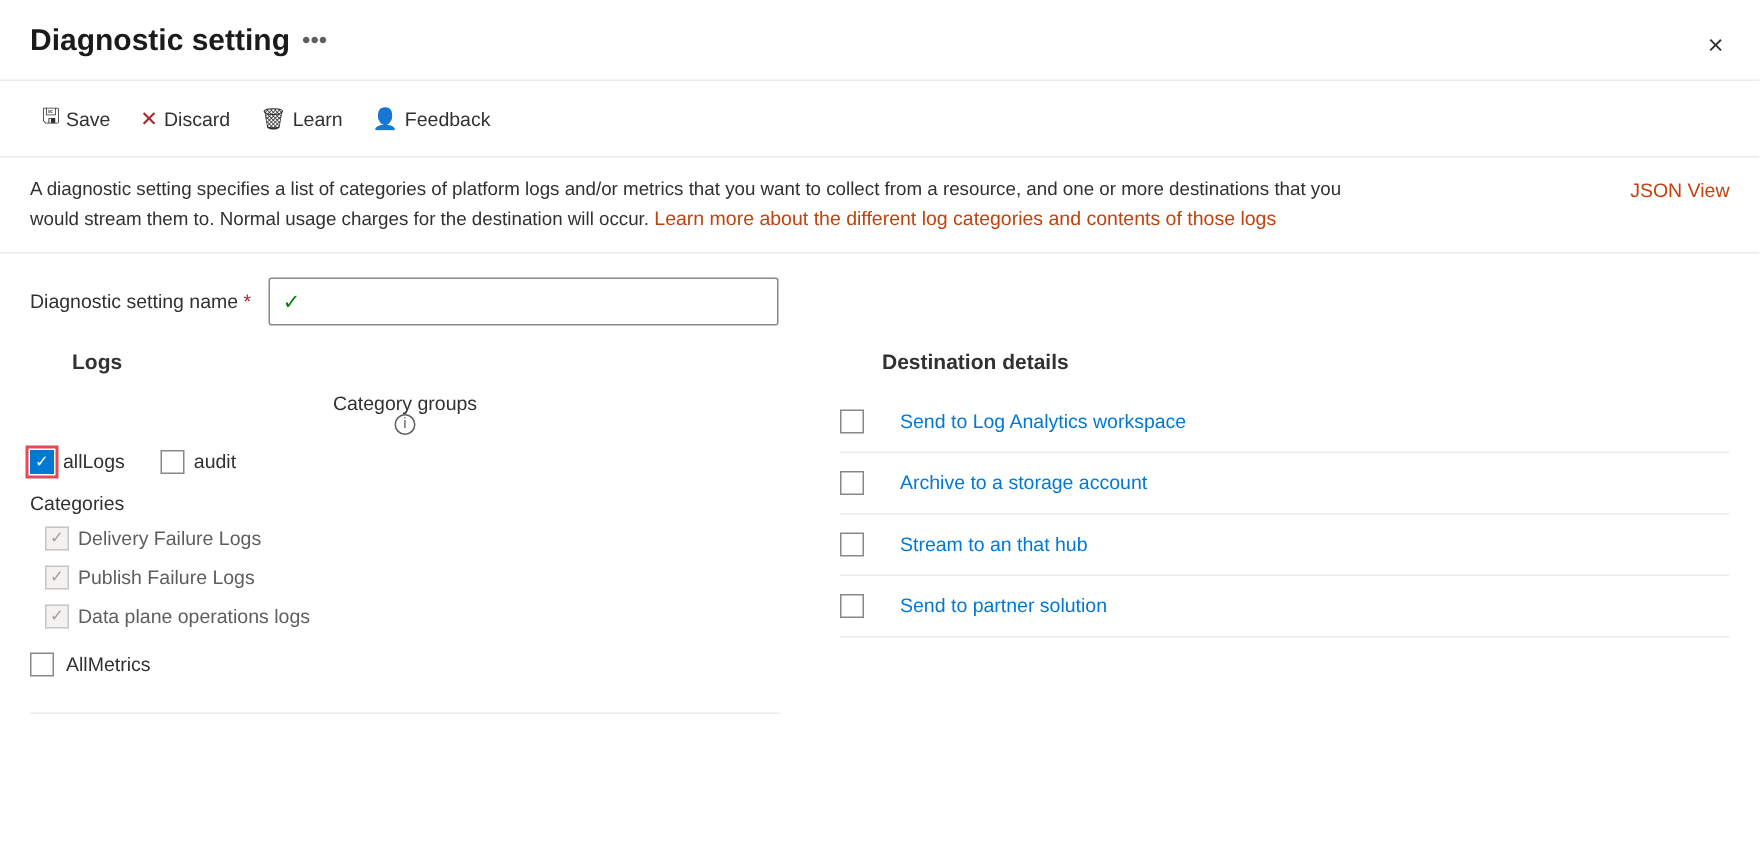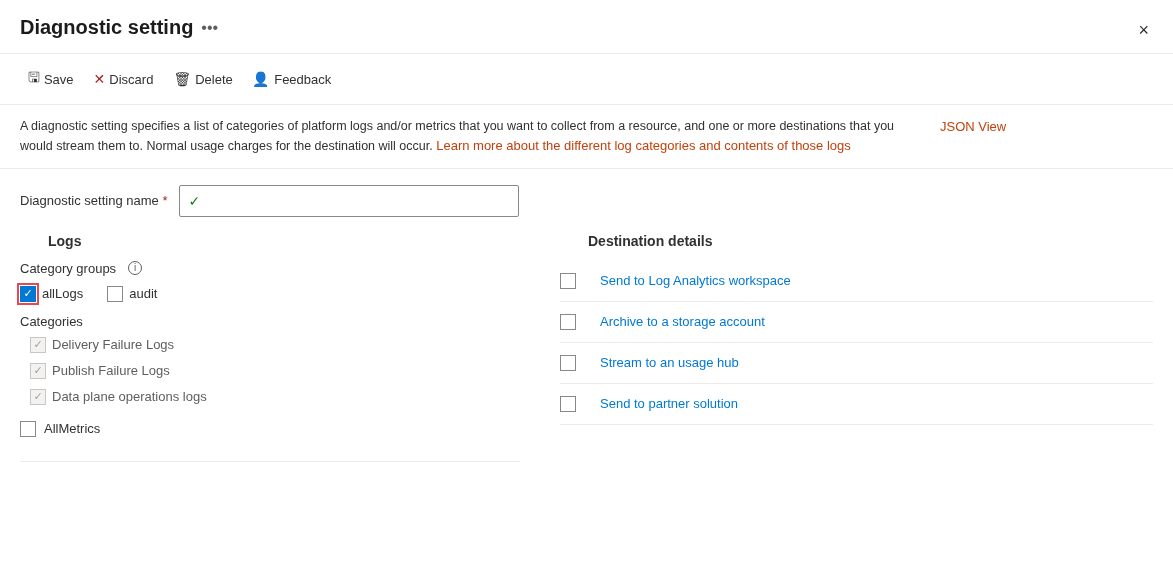--- a/index.html
+++ b/index.html
@@ -68,21 +68,21 @@
       border-radius: 2px;
     }
     .toolbar-btn .icon { font-size: 14px; }
     .info-bar {
       padding: 12px 20px;
       font-size: 12.5px;
       color: #323130;
       line-height: 1.5;
       border-bottom: 1px solid #edebe9;
       display: flex;
-      justify-content: flex-start;
+      justify-content: space-between;
       align-items: flex-start;
     }
     .info-bar-text { max-width: 900px; }
     .info-bar a { color: #c2410c; text-decoration: none; }
     .json-view-link {
       color: #0078d4;
       text-decoration: none;
       font-size: 13px;
       white-space: nowrap;
       margin-left: 20px;
@@ -128,22 +128,23 @@
       font-weight: 600;
       color: #323130;
       margin-bottom: 12px;
       padding-left: 28px;
     }
     .category-group-label {
       font-size: 13px;
       color: #323130;
       margin-bottom: 10px;
       display: flex;
-      align-items: flex-start;
-      gap: 12px;
+      align-items: center;
+      gap: 0;
+      flex-direction: column;
     }
     .info-icon {
       display: inline-flex;
       align-items: center;
       justify-content: center;
       width: 14px;
       height: 14px;
       border-radius: 50%;
       border: 1px solid #605e5c;
       color: #605e5c;
@@ -244,21 +245,21 @@
     <button class="toolbar-btn">
       <span class="icon">🖫</span>
       <span>Save</span>
     </button>
     <button class="toolbar-btn">
       <span class="icon" style="color:#a4262c;">✕</span>
       <span>Discard</span>
     </button>
     <button class="toolbar-btn">
       <span class="icon">🗑</span>
-      <span>Delete</span>
+      <span>Learn</span>
     </button>
     <button class="toolbar-btn">
       <span class="icon">👤</span>
       <span>Feedback</span>
     </button>
   </div>
 
   <div class="info-bar">
     <div class="info-bar-text">
       <span>A diagnostic setting specifies a list of categories of platform logs and/or metrics that you want to collect from a resource, and one or more destinations that you would stream them to. Normal usage charges for the destination will occur.</span>
@@ -342,21 +343,21 @@
           <a class="dest-link">Send to Log Analytics workspace</a>
         </div>
 
         <div class="dest-row">
           <div class="cb-box"></div>
           <a class="dest-link">Archive to a storage account</a>
         </div>
 
         <div class="dest-row">
           <div class="cb-box"></div>
-          <a class="dest-link">Stream to an usage hub</a>
+          <a class="dest-link">Stream to an that hub</a>
         </div>
 
         <div class="dest-row">
           <div class="cb-box"></div>
           <a class="dest-link">Send to partner solution</a>
         </div>
       </div>
 
     </div>
   </div>

